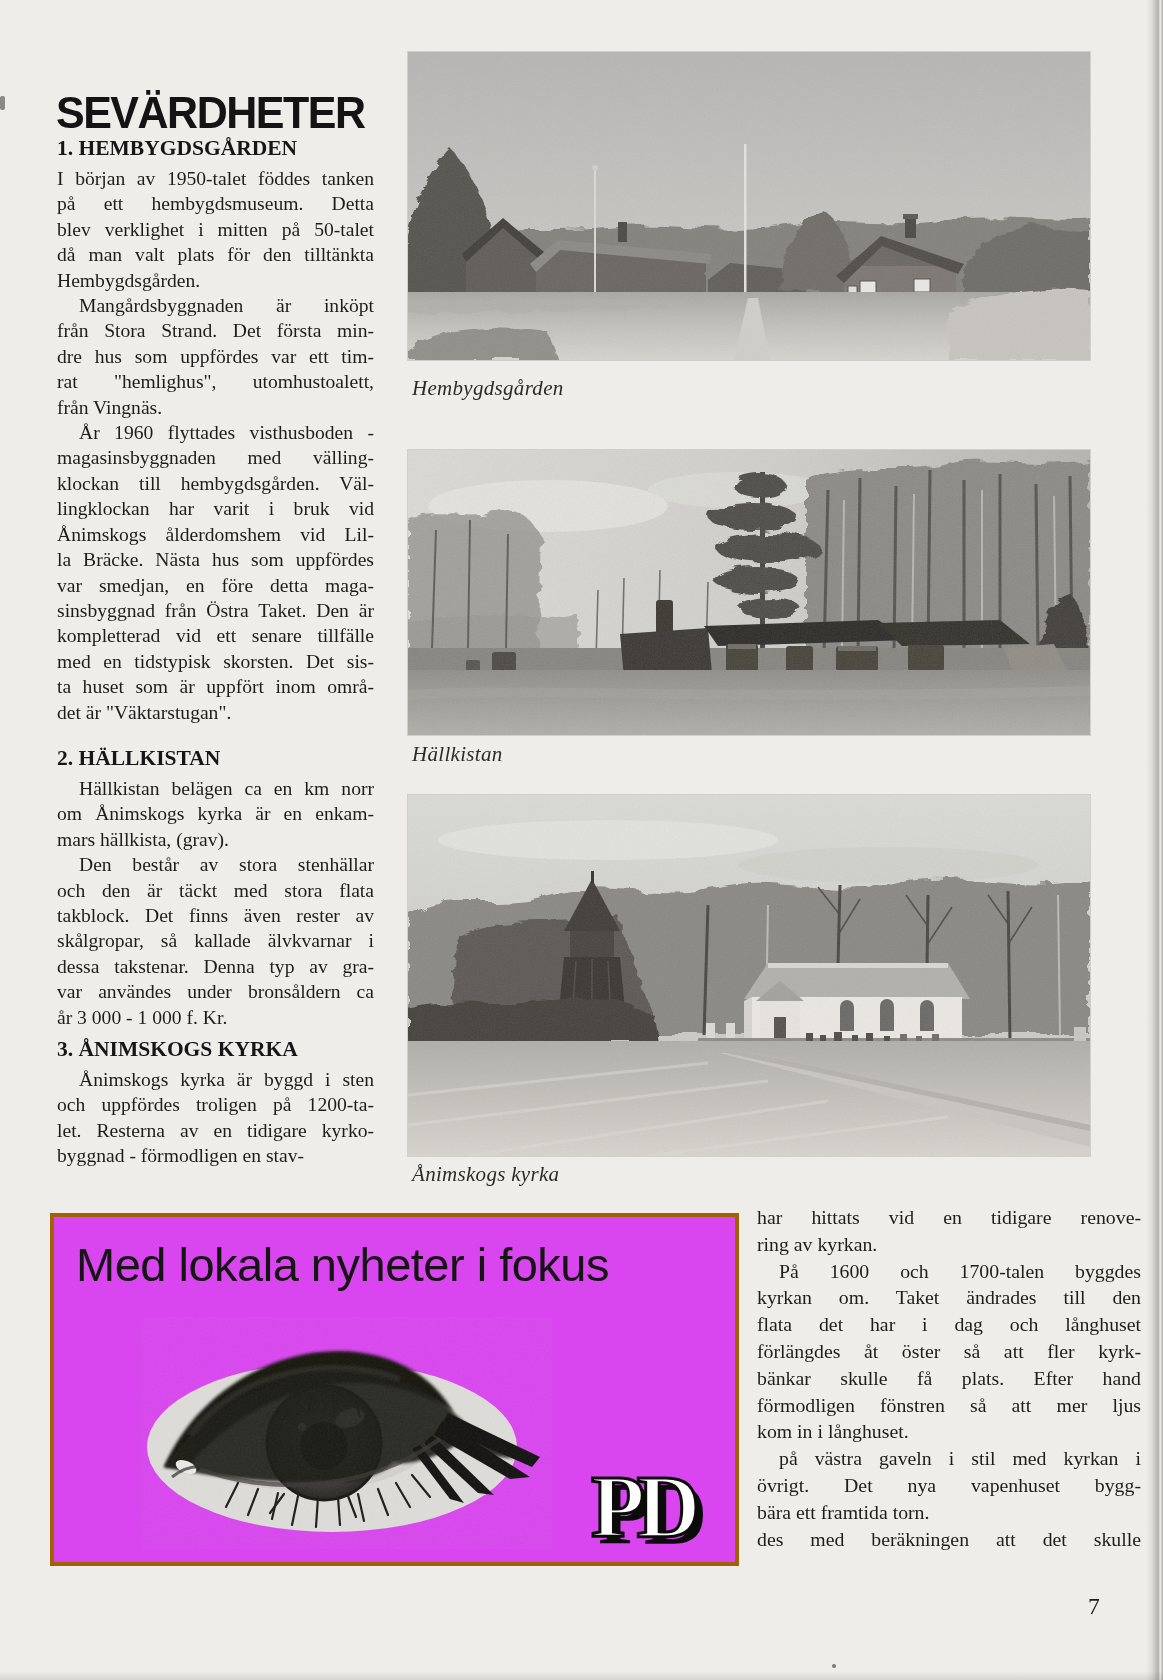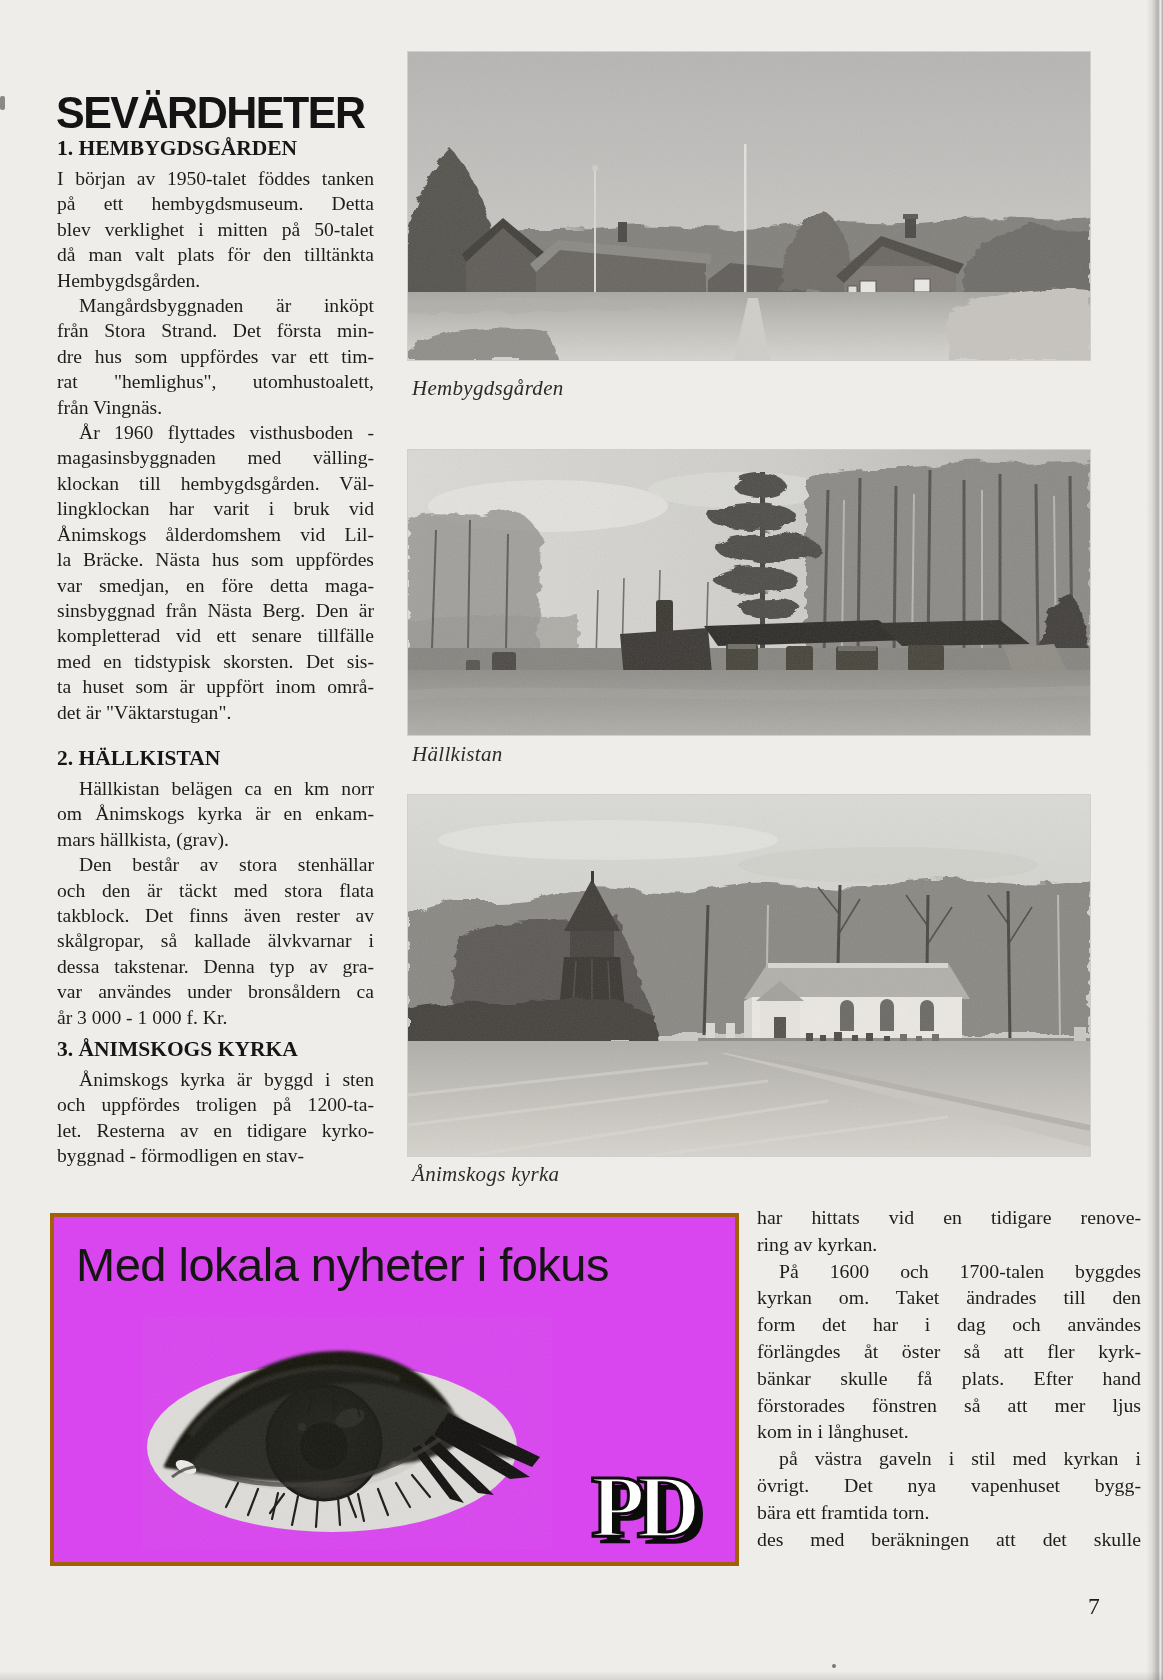--- a/index.html
+++ b/index.html
@@ -77,21 +77,21 @@
           <div class="line last">från Vingnäs.</div>
         </div>
         <div class="para indent">
           <div class="line">År 1960 flyttades visthusboden -</div>
           <div class="line">magasinsbyggnaden med välling-</div>
           <div class="line">klockan till hembygdsgården. Väl-</div>
           <div class="line">lingklockan har varit i bruk vid</div>
           <div class="line">Ånimskogs ålderdomshem vid Lil-</div>
           <div class="line">la Bräcke. Nästa hus som uppfördes</div>
           <div class="line">var smedjan, en före detta maga-</div>
-          <div class="line">sinsbyggnad från Nästa Berg. Den är</div>
+          <div class="line">sinsbyggnad från Östra Taket. Den är</div>
           <div class="line">kompletterad vid ett senare tillfälle</div>
           <div class="line">med en tidstypisk skorsten. Det sis-</div>
           <div class="line">ta huset som är uppfört inom områ-</div>
           <div class="line last">det är "Väktarstugan".</div>
         </div>
       </div>
   </div>
   <div class="leftcol" style="top:746px">
     <h2 class="sec-heading">2. HÄLLKISTAN</h2>
     <div>
@@ -124,24 +124,24 @@
   </div>
 
   <div class="rightcol">
       <div class="para">
         <div class="line">har hittats vid en tidigare renove-</div>
         <div class="line last">ring av kyrkan.</div>
       </div>
       <div class="para indent">
         <div class="line">På 1600 och 1700-talen byggdes</div>
         <div class="line">kyrkan om. Taket ändrades till den</div>
-        <div class="line">form det har i dag och användes</div>
+        <div class="line">flata det har i dag och långhuset</div>
         <div class="line">förlängdes åt öster så att fler kyrk-</div>
         <div class="line">bänkar skulle få plats. Efter hand</div>
-        <div class="line">förstorades fönstren så att mer ljus</div>
+        <div class="line">förmodligen fönstren så att mer ljus</div>
         <div class="line last">kom in i långhuset.</div>
       </div>
       <div class="para indent">
         <div class="line">på västra gaveln i stil med kyrkan i</div>
         <div class="line">övrigt. Det nya vapenhuset bygg-</div>
         <div class="line last">bära ett framtida torn.</div>
         <div class="line">des med beräkningen att det skulle</div>
       </div>
     </div>
 

